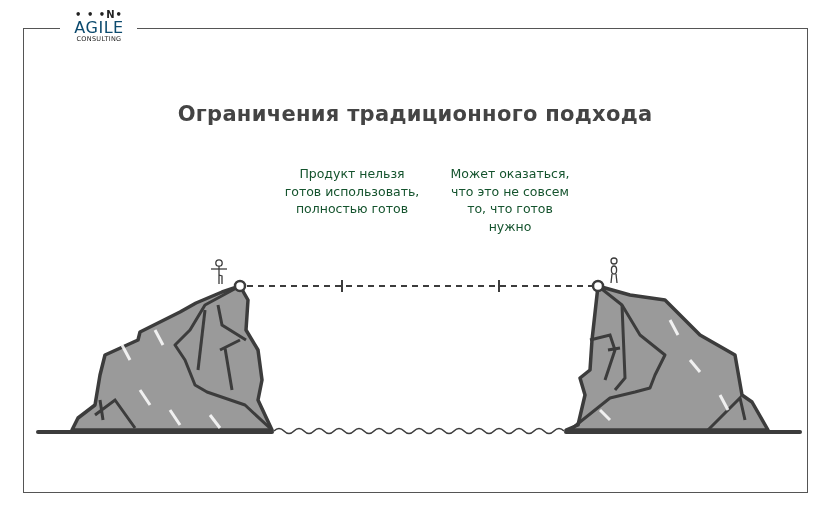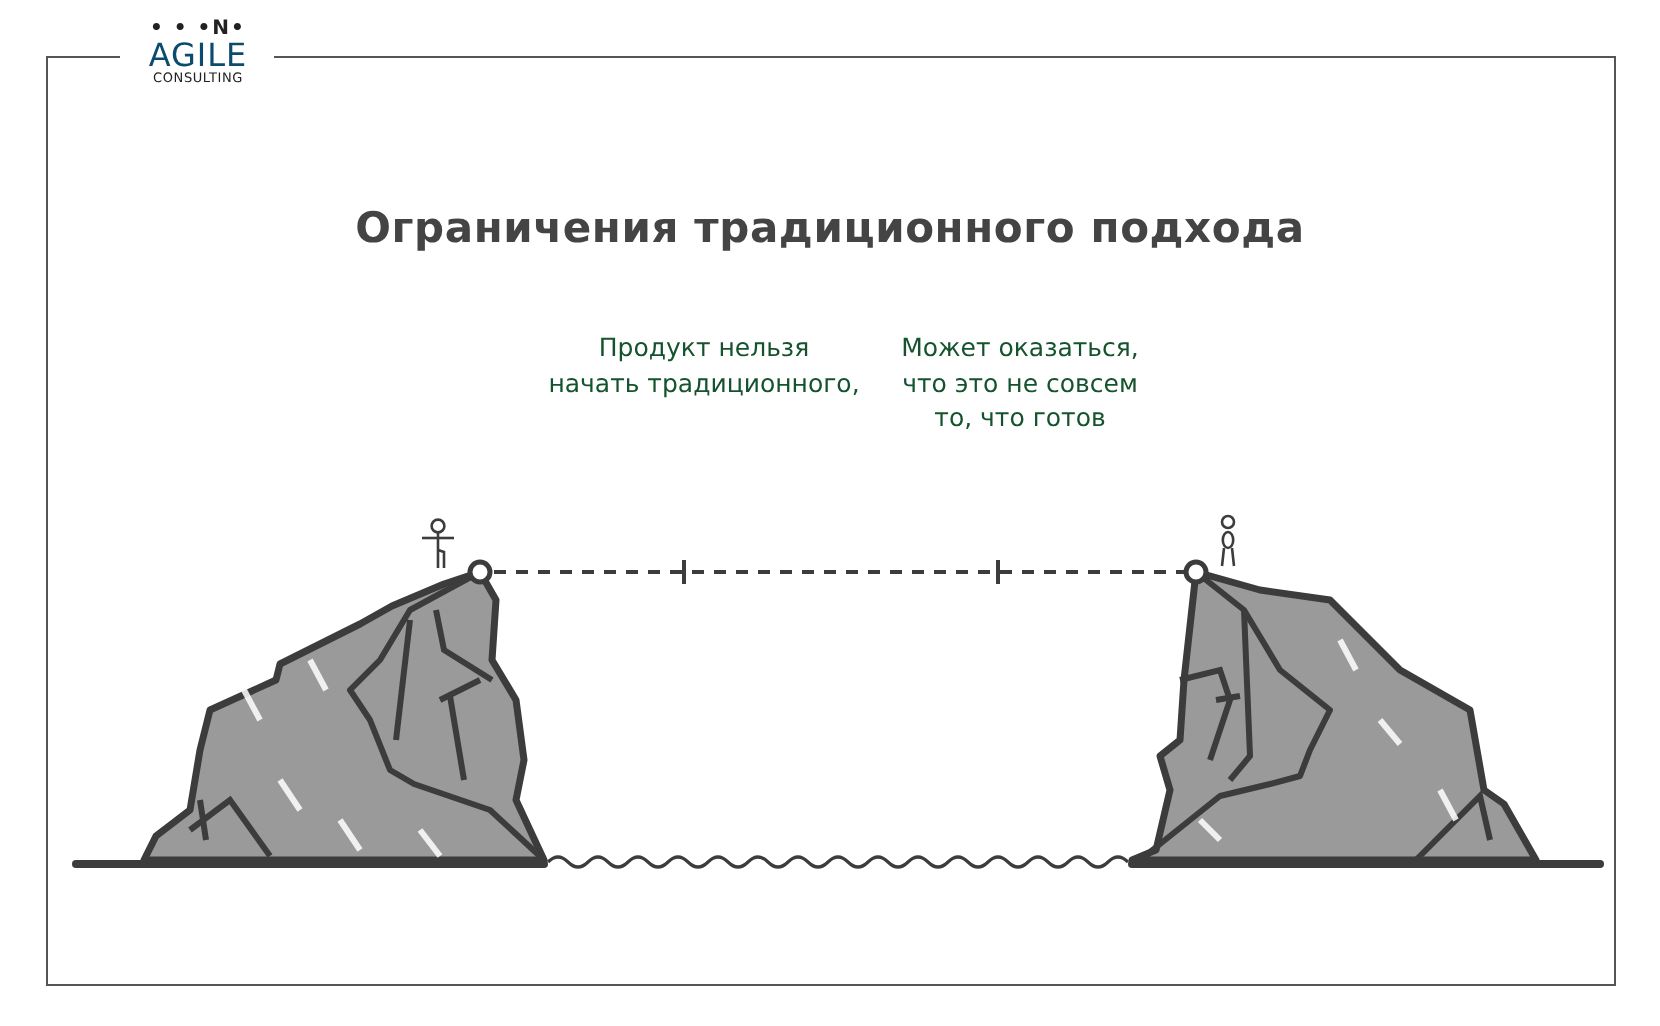--- a/index.html
+++ b/index.html
@@ -27,26 +27,28 @@
 <div class="logo">
   <div class="logo-dots">• • •N•</div>
   <div class="logo-main">AGILE</div>
   <div class="logo-sub">CONSULTING</div>
 </div>
 
 <div class="title">Ограничения традиционного подхода</div>
 
 <div class="caption cap-left">
   <div>Продукт нельзя</div>
-  <div>начать традиционного,</div>
+  <div>готов использовать,</div>
+  <div>полностью готов</div>
 </div>
 <div class="caption cap-right">
   <div>Может оказаться,</div>
   <div>что это не совсем</div>
   <div>то, что готов</div>
+  <div>нужно</div>
 </div>
 
 <svg class="scene" width="830" height="513" viewBox="0 0 830 513">
 
   <line x1="38" y1="432" x2="272" y2="432" stroke="#3c3c3c" stroke-width="4" stroke-linecap="round"></line>
   <line x1="566" y1="432" x2="800" y2="432" stroke="#3c3c3c" stroke-width="4" stroke-linecap="round"></line>
 
   <path fill="none" stroke="#3c3c3c" stroke-width="1.6" d="M274 431 q5 -5 10 0 q5 5 10 0 q5 -5 10 0 q5 5 10 0 q5 -5 10 0 q5 5 10 0 q5 -5 10 0 q5 5 10 0 q5 -5 10 0 q5 5 10 0 q5 -5 10 0 q5 5 10 0 q5 -5 10 0 q5 5 10 0 q5 -5 10 0 q5 5 10 0 q5 -5 10 0 q5 5 10 0 q5 -5 10 0 q5 5 10 0 q5 -5 10 0 q5 5 10 0 q5 -5 10 0 q5 5 10 0 q5 -5 10 0 q5 5 10 0 q5 -5 10 0 q5 5 10 0 q5 -5 10 0"></path>
 
   <g>

